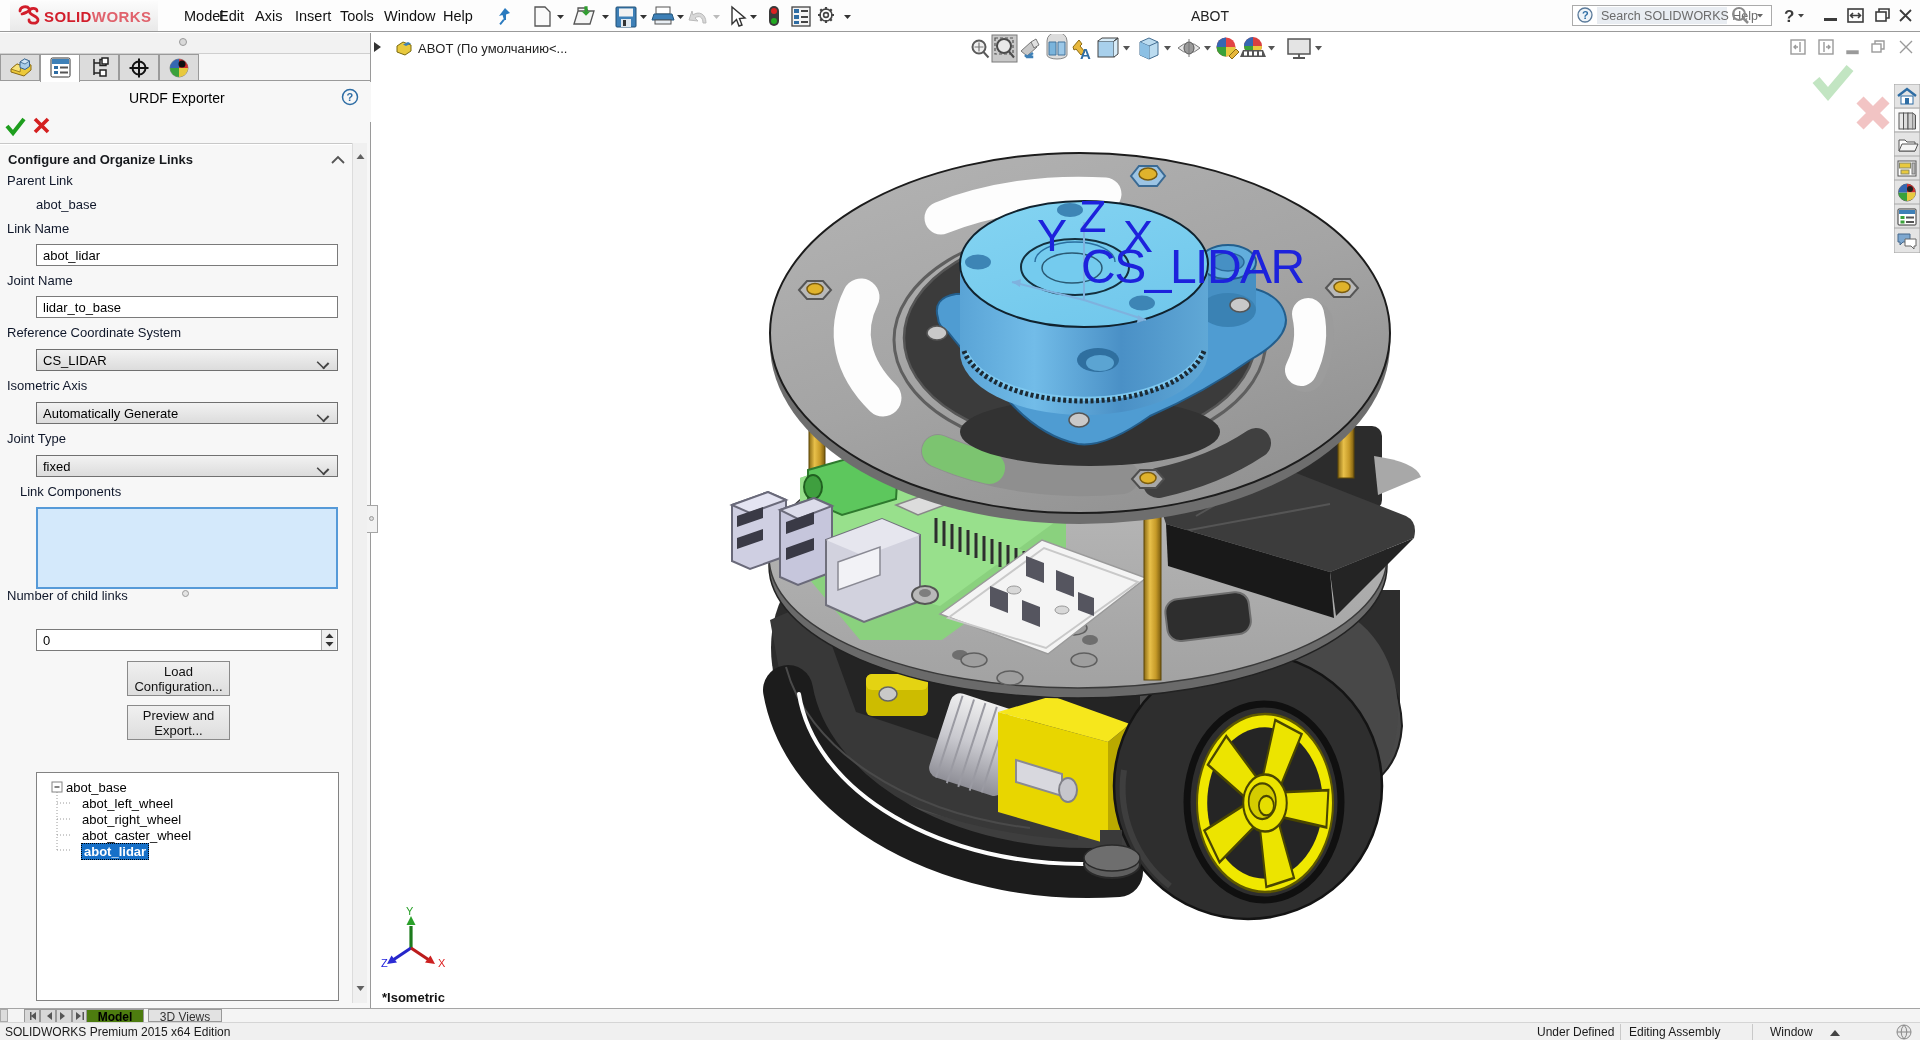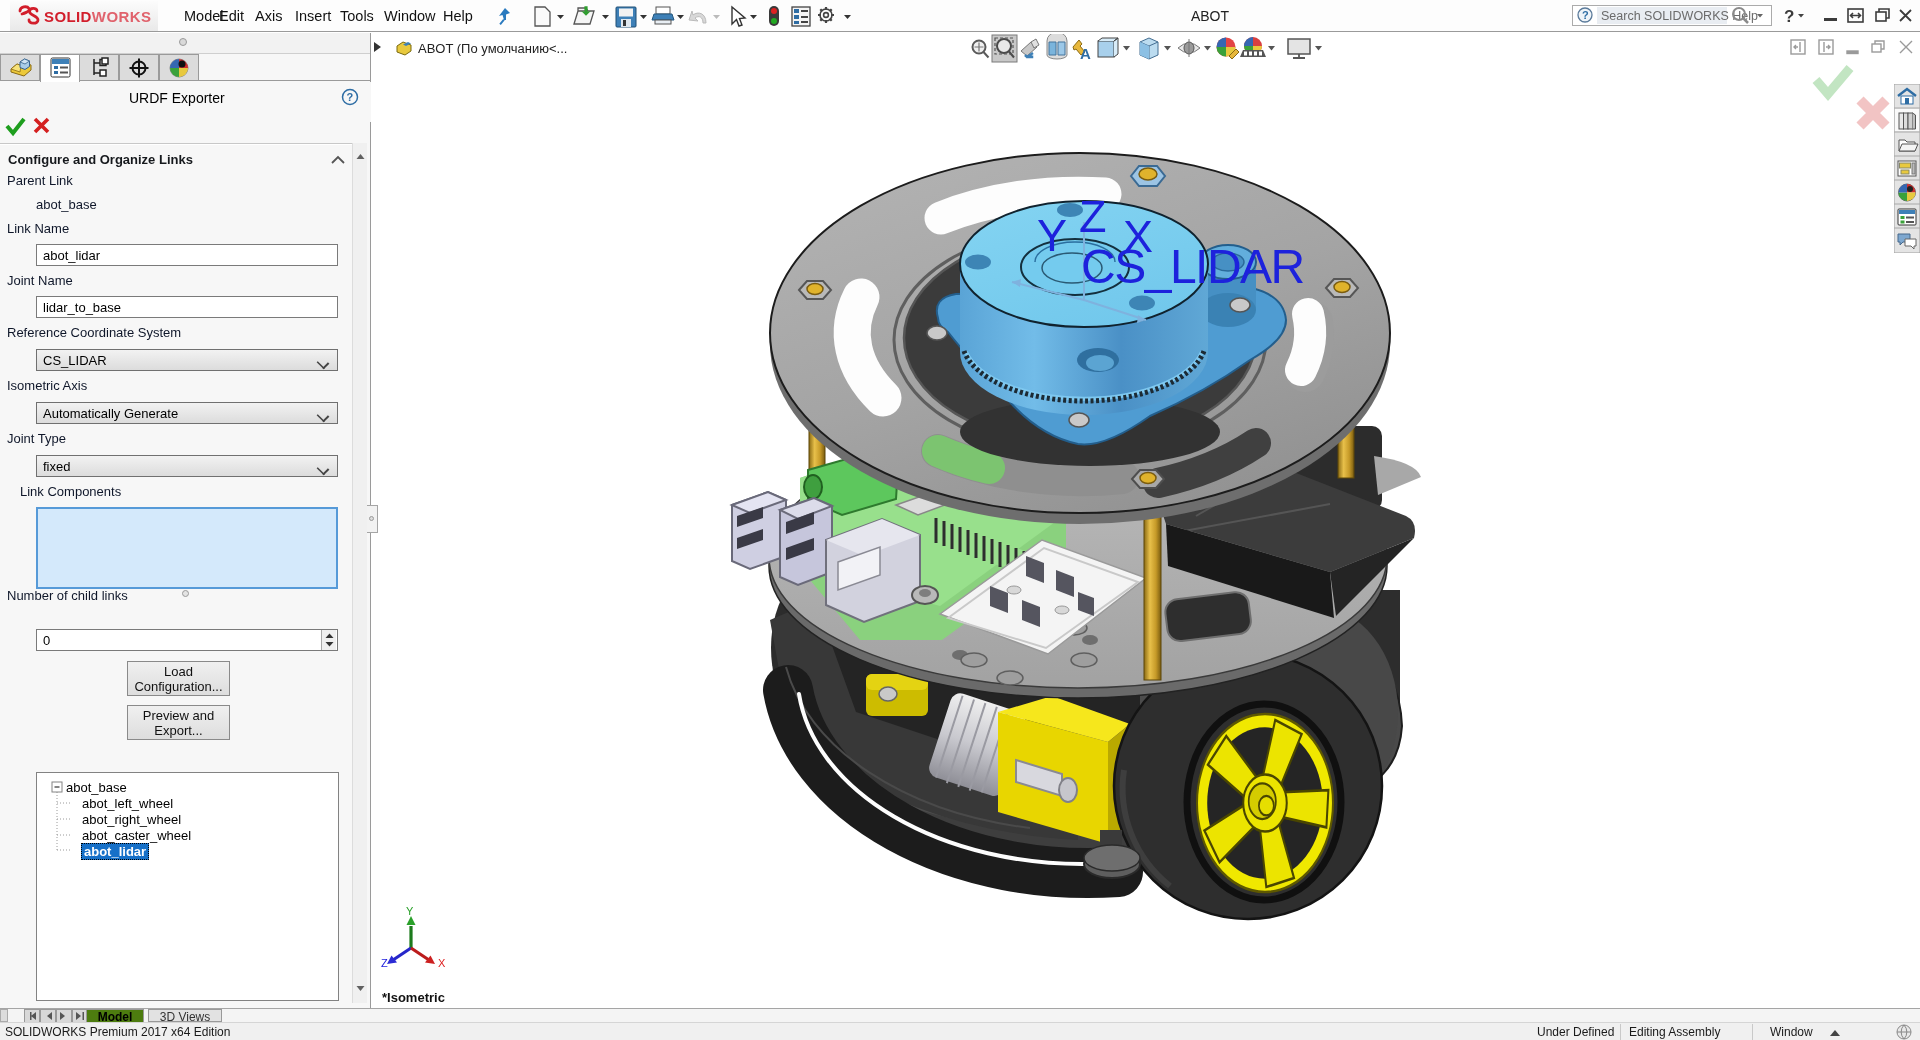--- a/index.html
+++ b/index.html
@@ -670,21 +670,21 @@
         <path d="M28 3 v8 l-5 -4 z"></path>
         <path d="M36 3 v8 l5 -4 z"></path>
         <path d="M52 3 v8 l5 -4 z M58.5 3 h1.5 v8 h-1.5 z"></path>
       </g>
  </svg>
  <div class="abs" style="left:86px;top:0;width:58px;height:14px;background:#4d7c0f;border:1px solid #999;border-bottom:none;text-align:center;font-size:12px;font-weight:bold">Model</div>
  <div class="abs" style="left:148px;top:0;width:74px;height:13px;background:#e2e2e2;border:1px solid #999;text-align:center;font-size:12px;color:#333">3D Views</div>
 </div>
 
 <div class="abs" id="statusbar">
- <span style="position:absolute;left:5px;top:2px">SOLIDWORKS Premium 2017 x64 Edition</span>
+ <span style="position:absolute;left:5px;top:2px">SOLIDWORKS Premium 2015 x64 Edition</span>
  <span style="position:absolute;left:1537px;top:2px">Under Defined</span>
  <span style="position:absolute;left:1629px;top:2px">Editing Assembly</span>
  <span style="position:absolute;left:1770px;top:2px">Window</span>
  <div style="position:absolute;left:1620px;top:1px;width:1px;height:16px;background:#c9c9c9"></div>
  <div style="position:absolute;left:1752px;top:1px;width:1px;height:16px;background:#c9c9c9"></div>
  <svg class="abs" style="left:1828px;top:4px" width="14" height="12">
       <path d="M2 9 l5 -6 5 6z" fill="#444"></path>
     </svg>
  <svg class="abs" style="left:1896px;top:1px" width="17" height="16">
       <circle cx="8" cy="8" r="7" fill="#e8e8e8" stroke="#888"></circle>

